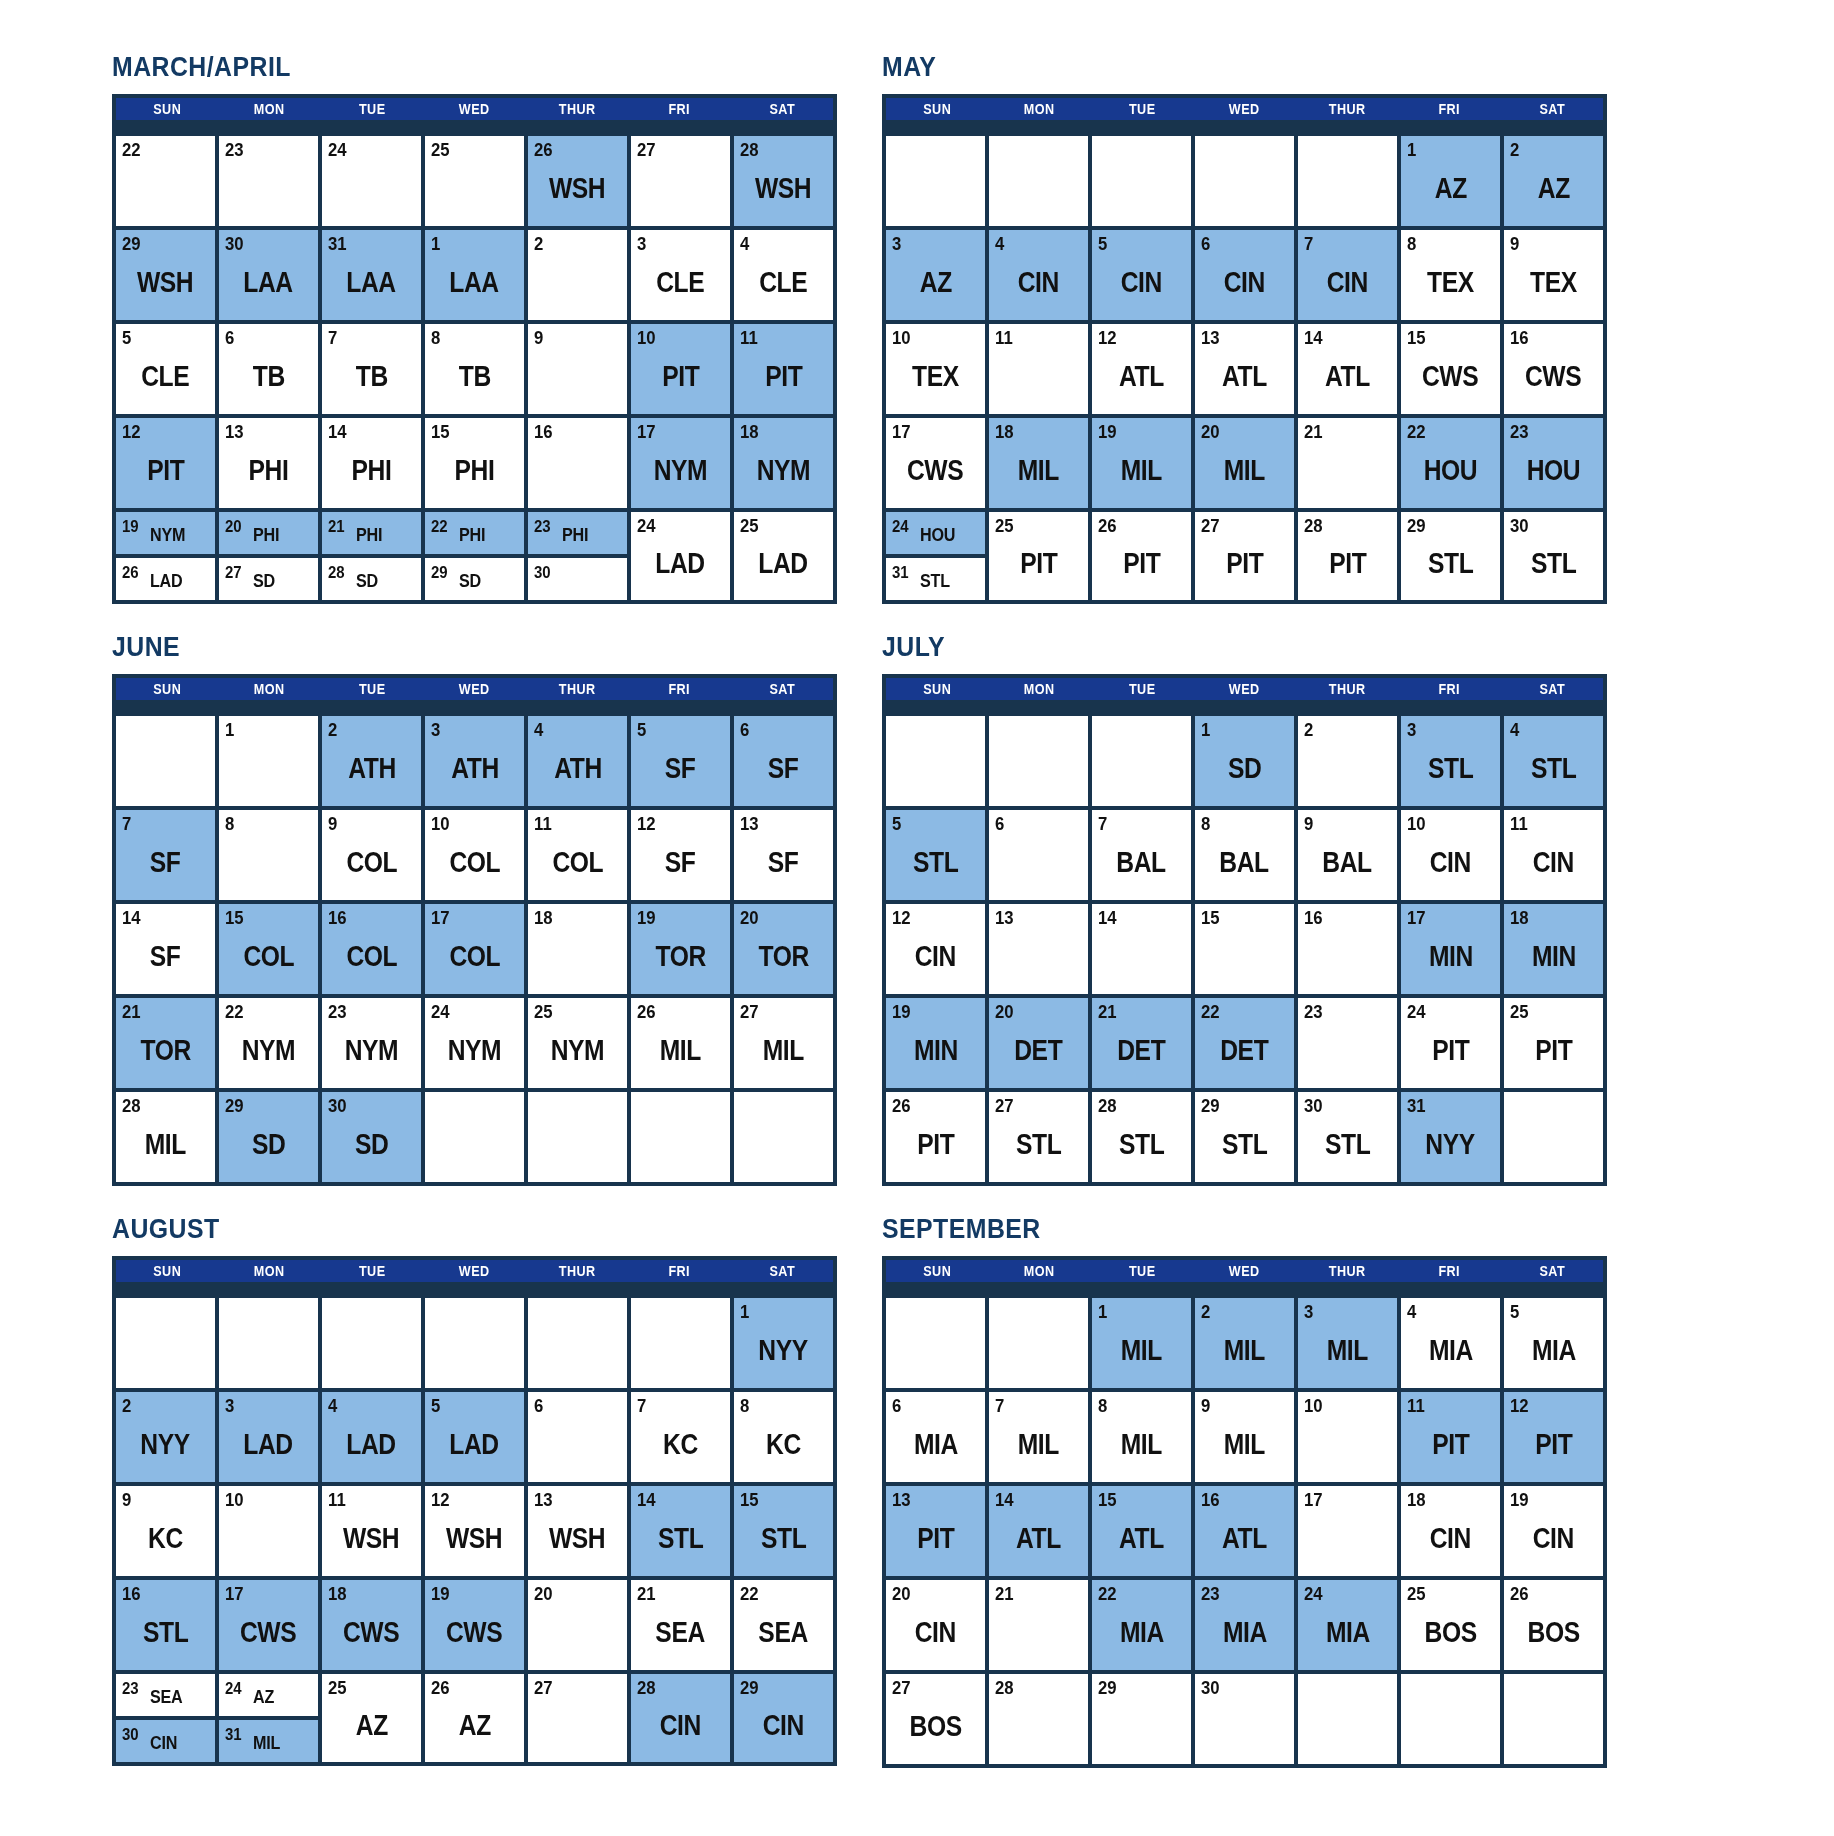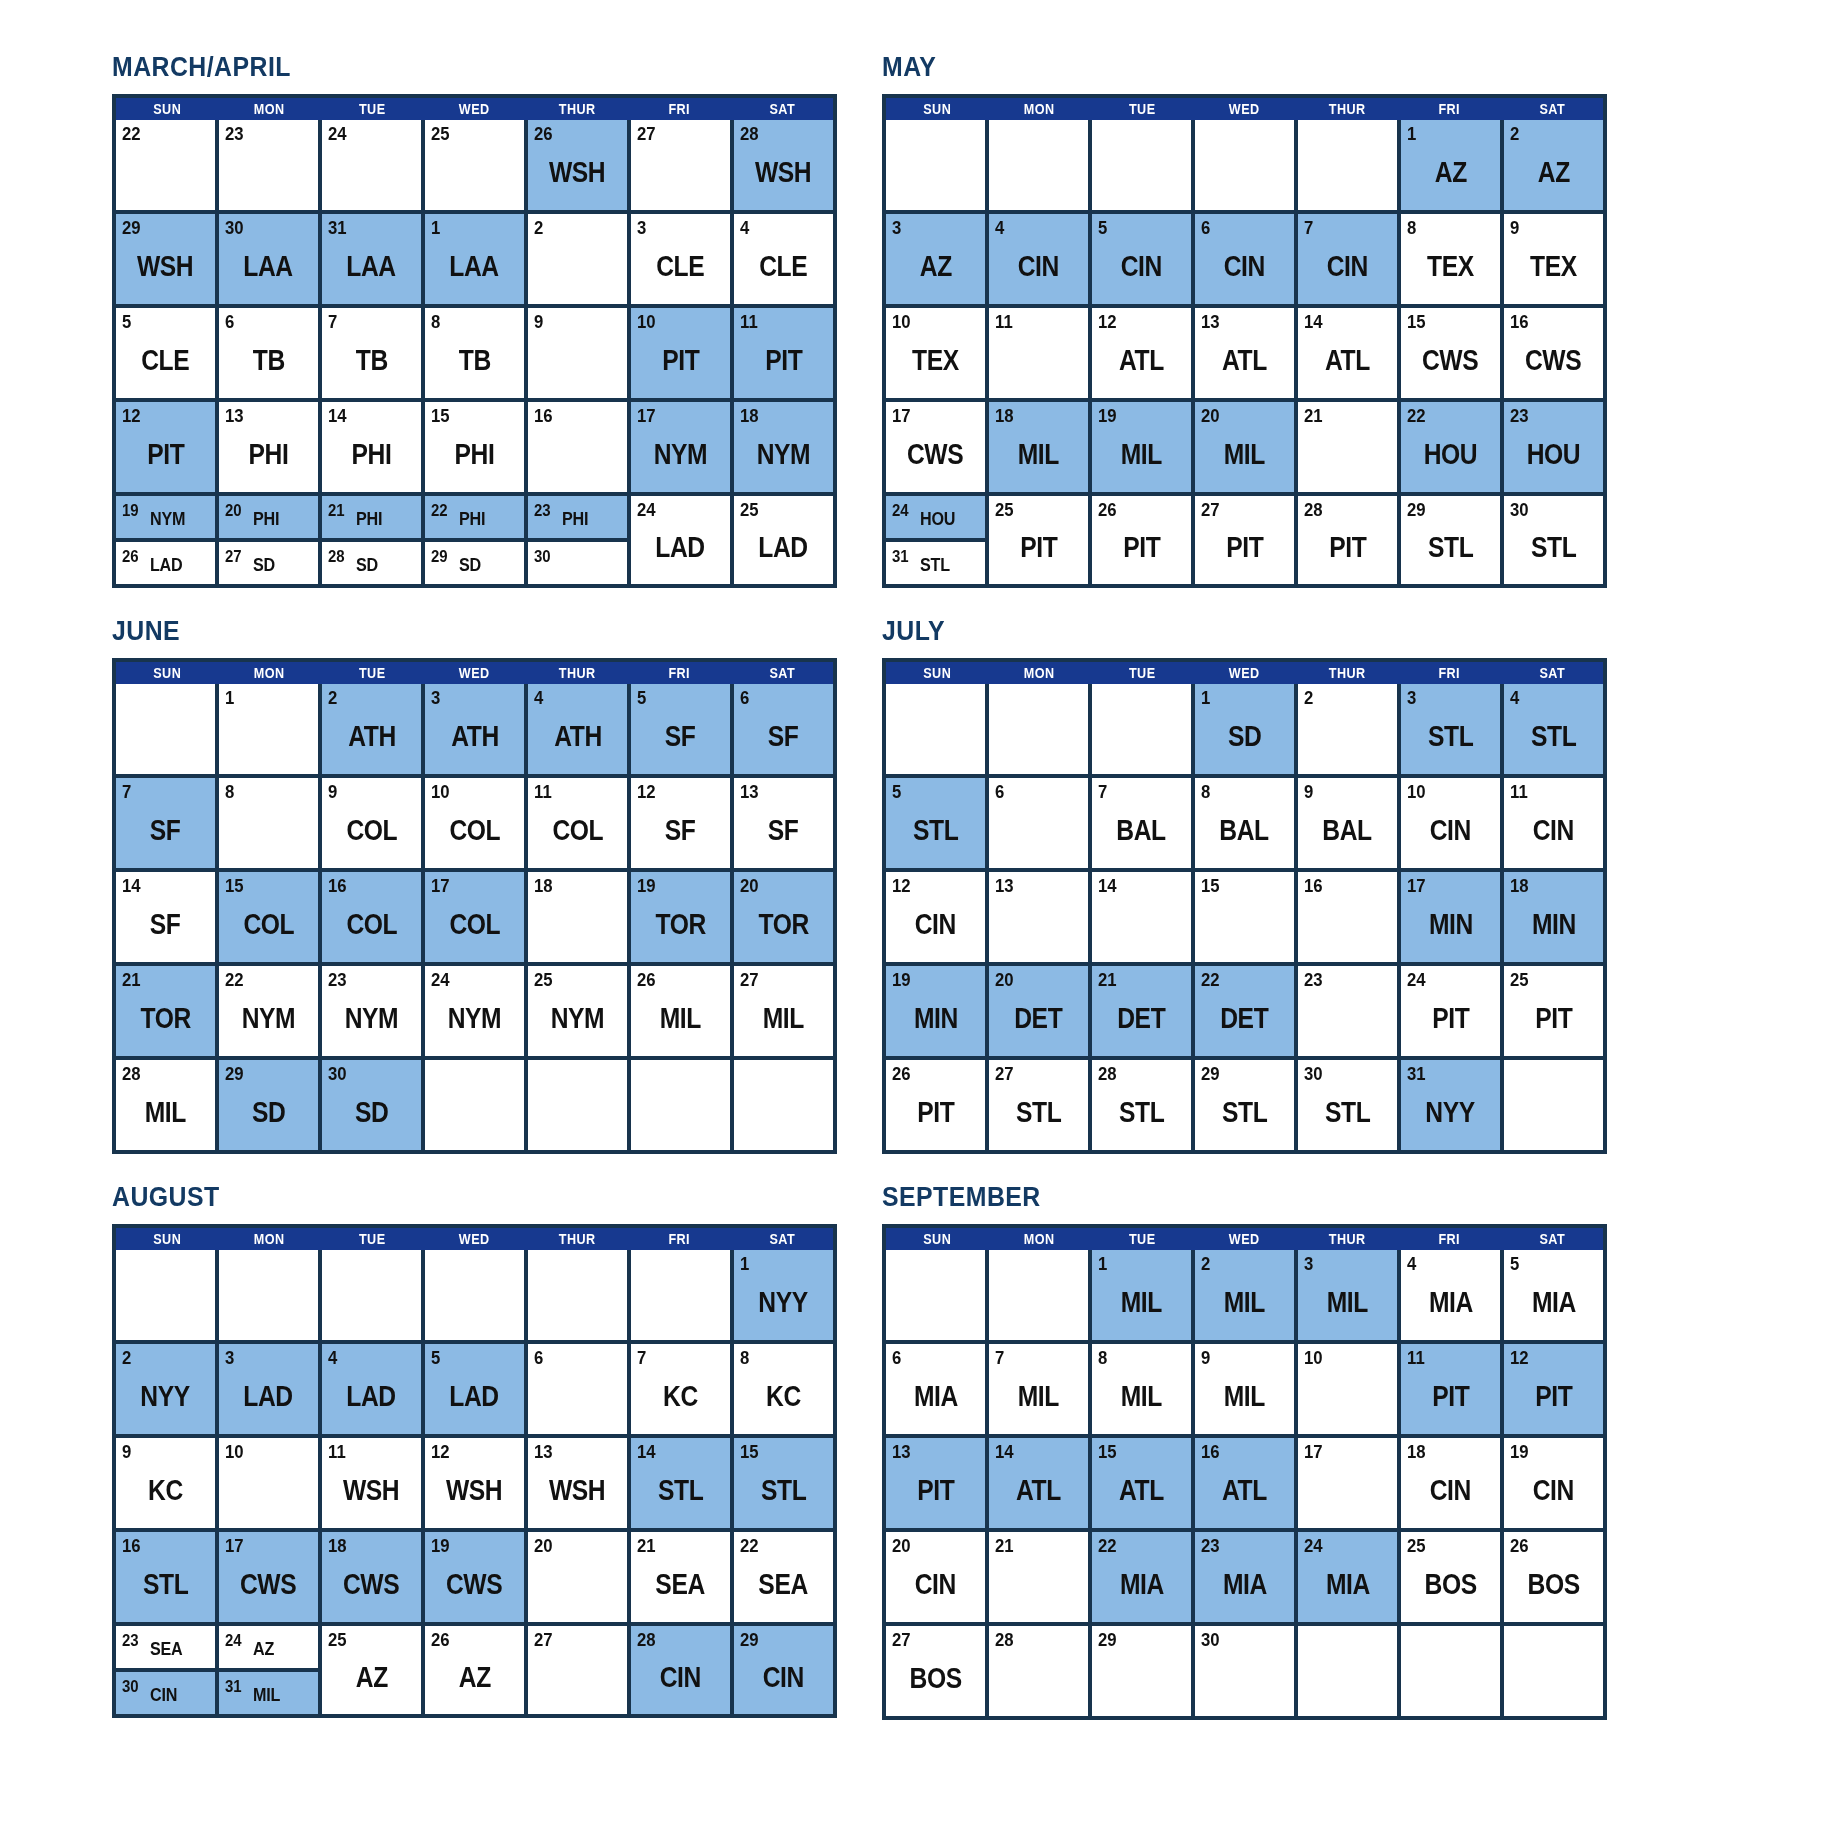--- a/index.html
+++ b/index.html
@@ -36,21 +36,21 @@
     letter-spacing:.5px;
     transform:scaleX(.92);
     transform-origin:left center;
     white-space:nowrap;
   }
   .cal-table{
     border:4px solid var(--grid);
     background:var(--grid);
     display:flex;
     flex-direction:column;
-    gap:0;
+    gap:16px;
   }
   .day-head{
     height:22px;
     background:var(--bar);
     display:grid;
     grid-template-columns:repeat(7,1fr);
   }
   .day-head span{
     display:flex;align-items:center;justify-content:center;
     color:var(--daytxt);

